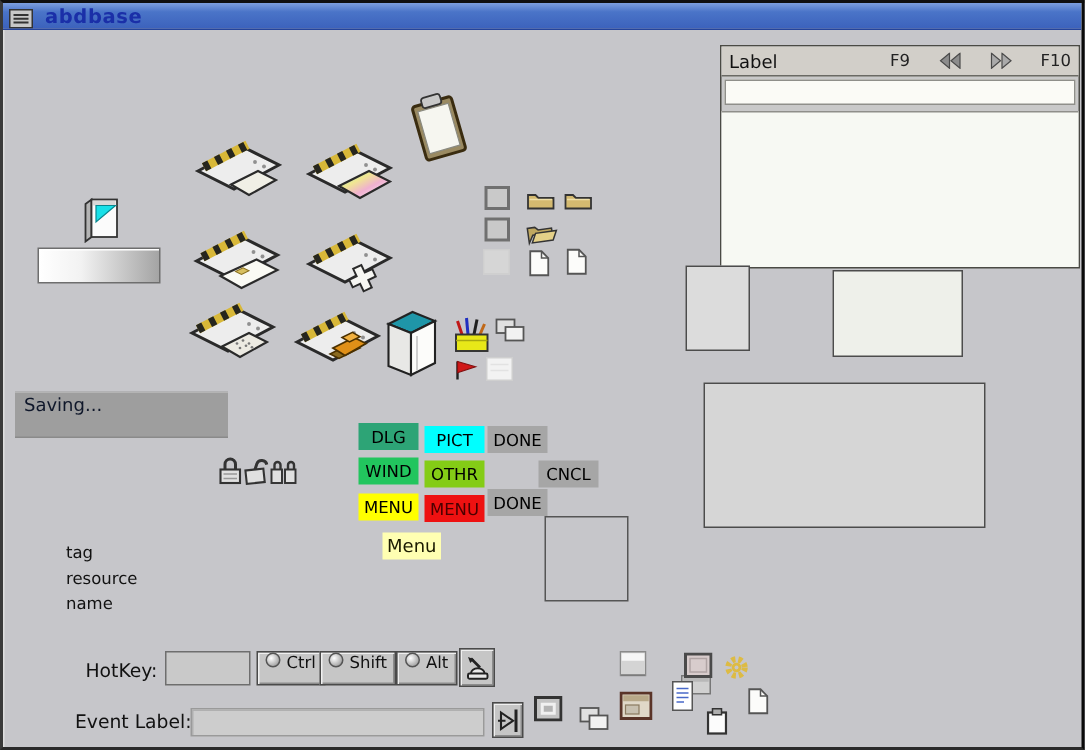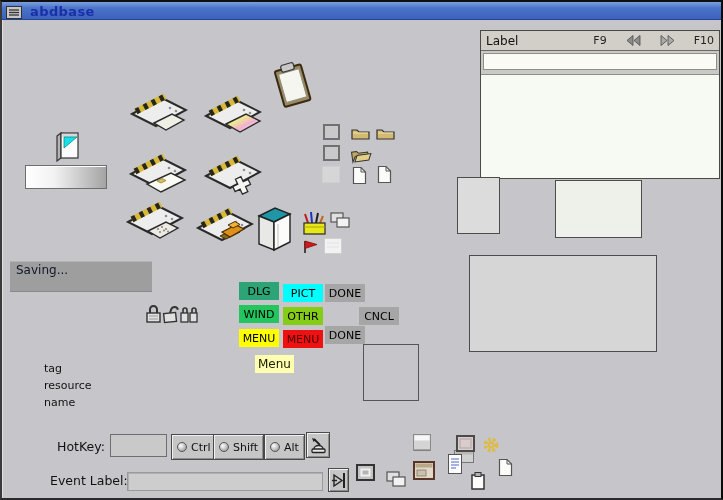--- a/index.html
+++ b/index.html
@@ -45,21 +45,21 @@
     border:0;cursor:default;font-family:"DejaVu Sans",sans-serif;padding:0;}
   .menu-tag{left:253px;top:353px;width:39px;height:18px;background:#ffffb2;
     color:#1a1a00;font-size:12px;display:flex;align-items:center;justify-content:center;}
   .field-label{font-size:11px;color:#111;}
   
   .form-label{font-size:12.5px;color:#111;}
   .sunken-input{border:1px solid #6e6e6e;background:#c9c9c9;font:11px "DejaVu Sans",sans-serif;padding:0 3px;outline:none;}
   .flat-input{border:1px solid #9a9a9a;background:#cdcdcd;font:11px "DejaVu Sans",sans-serif;padding:0 3px;outline:none;
     box-shadow:inset 1px 1px 0 #b0b0b0;}
   .mod-btn{position:absolute;height:23px;border:1px solid #4a4a4a;background:#c6c6c6;
-    display:flex;align-items:center;gap:4px;padding:12px 5px;font-size:11px;color:#111;
+    display:flex;align-items:flex-start;gap:4px;padding:0 5px;font-size:11px;color:#111;
     box-shadow:inset 1px 1px 0 #f0f0f0, inset -1px -1px 0 #8c8c8c;cursor:default;
     font-family:"DejaVu Sans",sans-serif;}
   .radio{width:10px;height:10px;border-radius:50%;border:1px solid #555;
     background:radial-gradient(circle at 35% 35%, #ffffff, #9a9a9a 85%);}
   .icon-btn{position:absolute;border:1px solid #4a4a4a;background:#c6c6c6;
     display:flex;align-items:center;justify-content:center;
     box-shadow:inset 1px 1px 0 #f0f0f0, inset -1px -1px 0 #8c8c8c;cursor:default;}
 </style>
 </head>
 <body>

